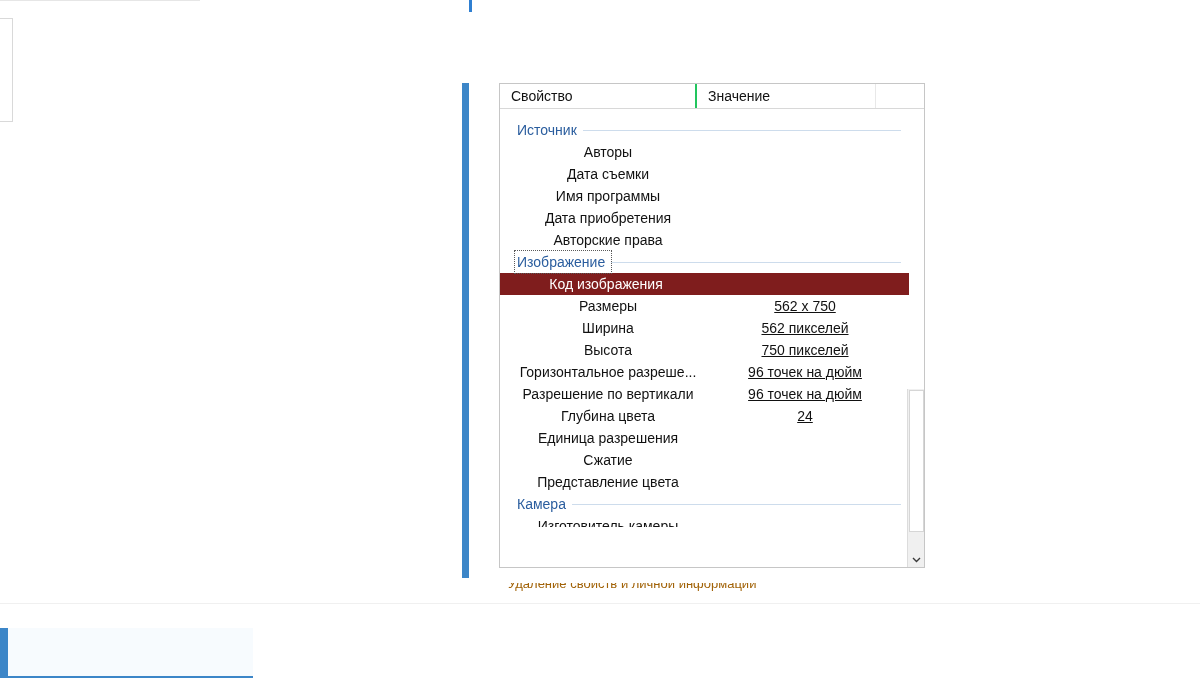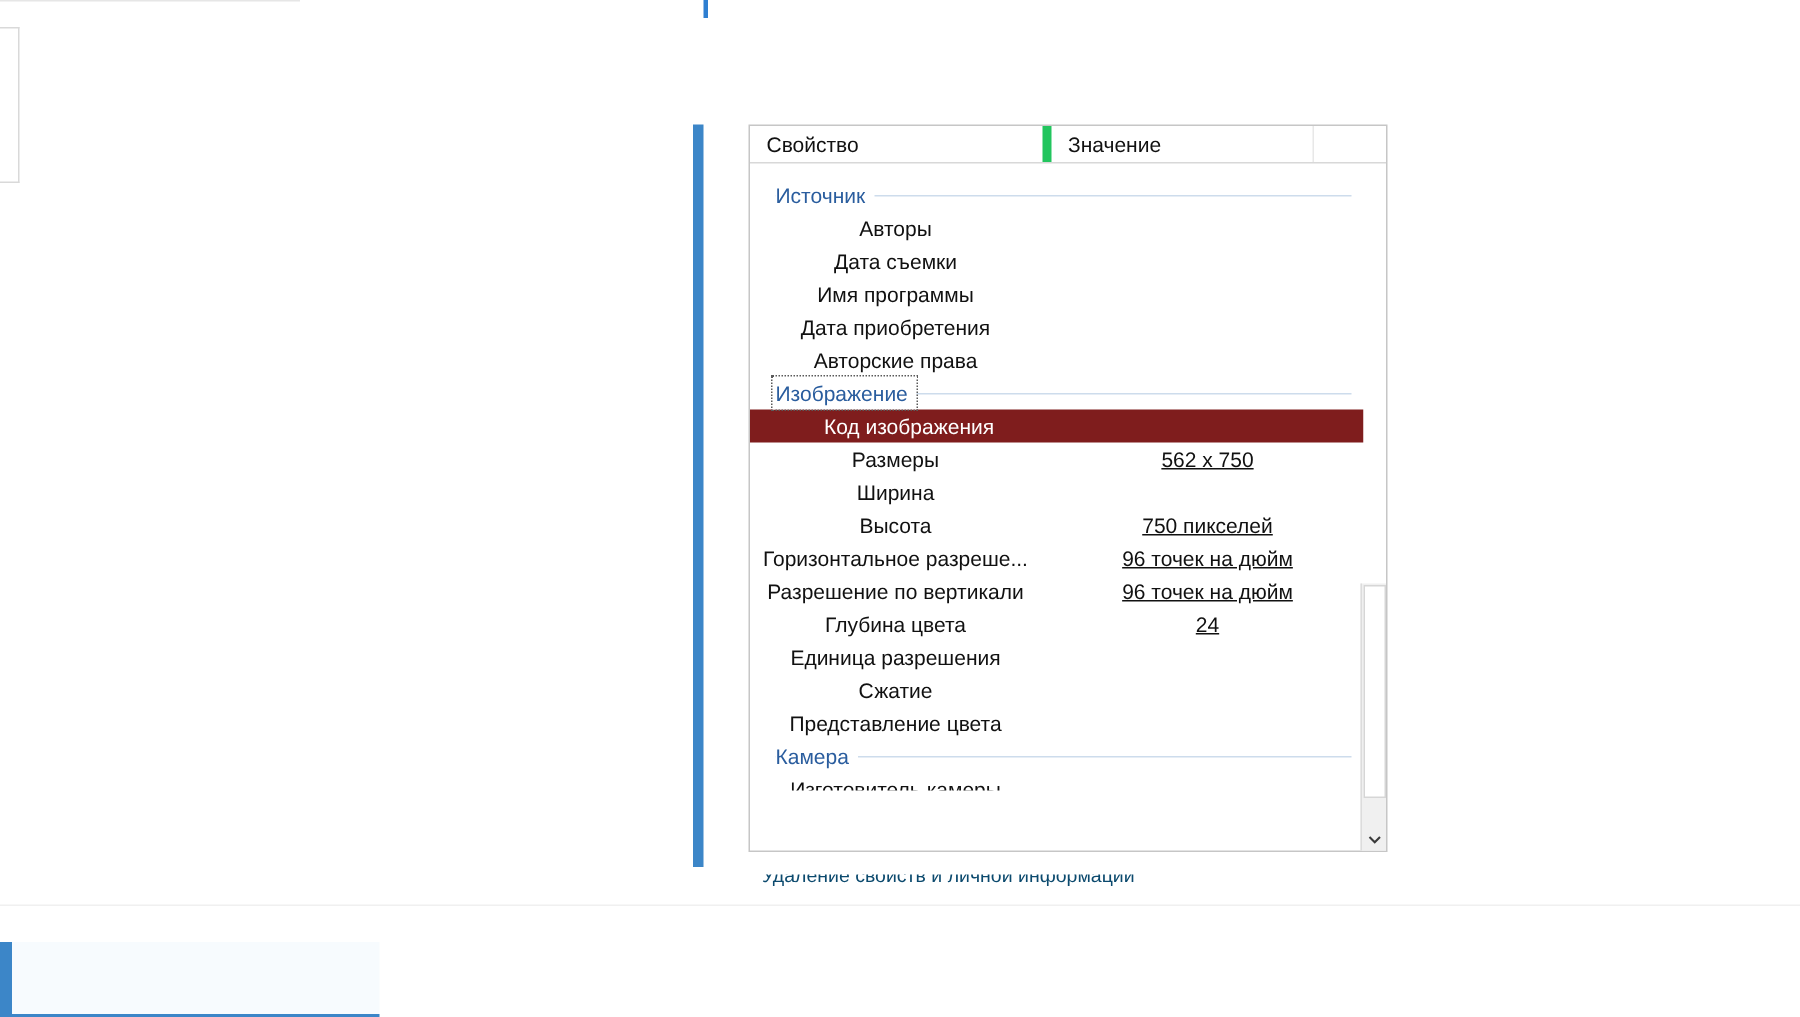--- a/index.html
+++ b/index.html
@@ -131,21 +131,21 @@
     top: 0;
     height: 24px;
     line-height: 24px;
     font-size: 14px;
     color: #111111;
     padding-left: 11px;
     box-sizing: border-box;
   }
 
   .header-cell.c1 { left: 0; width: 195px; }
-  .header-cell.c2 { left: 195px; width: 180px; border-left: 6px solid #22c55e; }
+  .header-cell.c2 { left: 195px; width: 180px; border-left: 2px solid #22c55e; }
   .header-cell.c3 { left: 375px; width: 49px; border-left: 1px solid #e8e8e8; }
 
   .rows-viewport {
     position: absolute;
     left: 0;
     top: 25px;
     width: 409px;
     height: 459px;
     overflow: hidden;
   }
@@ -155,21 +155,21 @@
     height: 22px;
     line-height: 22px;
     font-size: 14px;
     color: #111111;
     white-space: nowrap;
     text-align: center;
   }
 
   .row .name {
     position: absolute;
-    left: 2px;
+    left: 13px;
     top: 0;
     width: 190px;
     overflow: hidden;
     text-overflow: ellipsis;
     white-space: nowrap;
   }
 
   .row .value {
     position: absolute;
     left: 205px;
@@ -272,21 +272,21 @@
   }
 
   .scroll-down-btn svg { display: block; }
 
   
   .below-text {
     position: absolute;
     left: 508px;
     top: 583px;
     font-size: 13px;
-    color: #0c4a6e;
+    color: #a16207;
     height: 10px;
     overflow: hidden;
     white-space: nowrap;
   }
   .below-text span { position: relative; top: -7px; }
 </style>
 </head>
 <body>
 
 <div id="root">
@@ -351,20 +351,21 @@
         <span class="name">Код изображения</span>
         <span class="value"></span>
       </div>
 
       <div class="row">
         <span class="name">Размеры</span>
         <span class="value">562 x 750</span>
       </div>
       <div class="row">
         <span class="name">Ширина</span>
+        <span class="value">562 пикселей</span>
       </div>
       <div class="row">
         <span class="name">Высота</span>
         <span class="value">750 пикселей</span>
       </div>
       <div class="row">
         <span class="name">Горизонтальное разреше...</span>
         <span class="value">96 точек на дюйм</span>
       </div>
       <div class="row">

